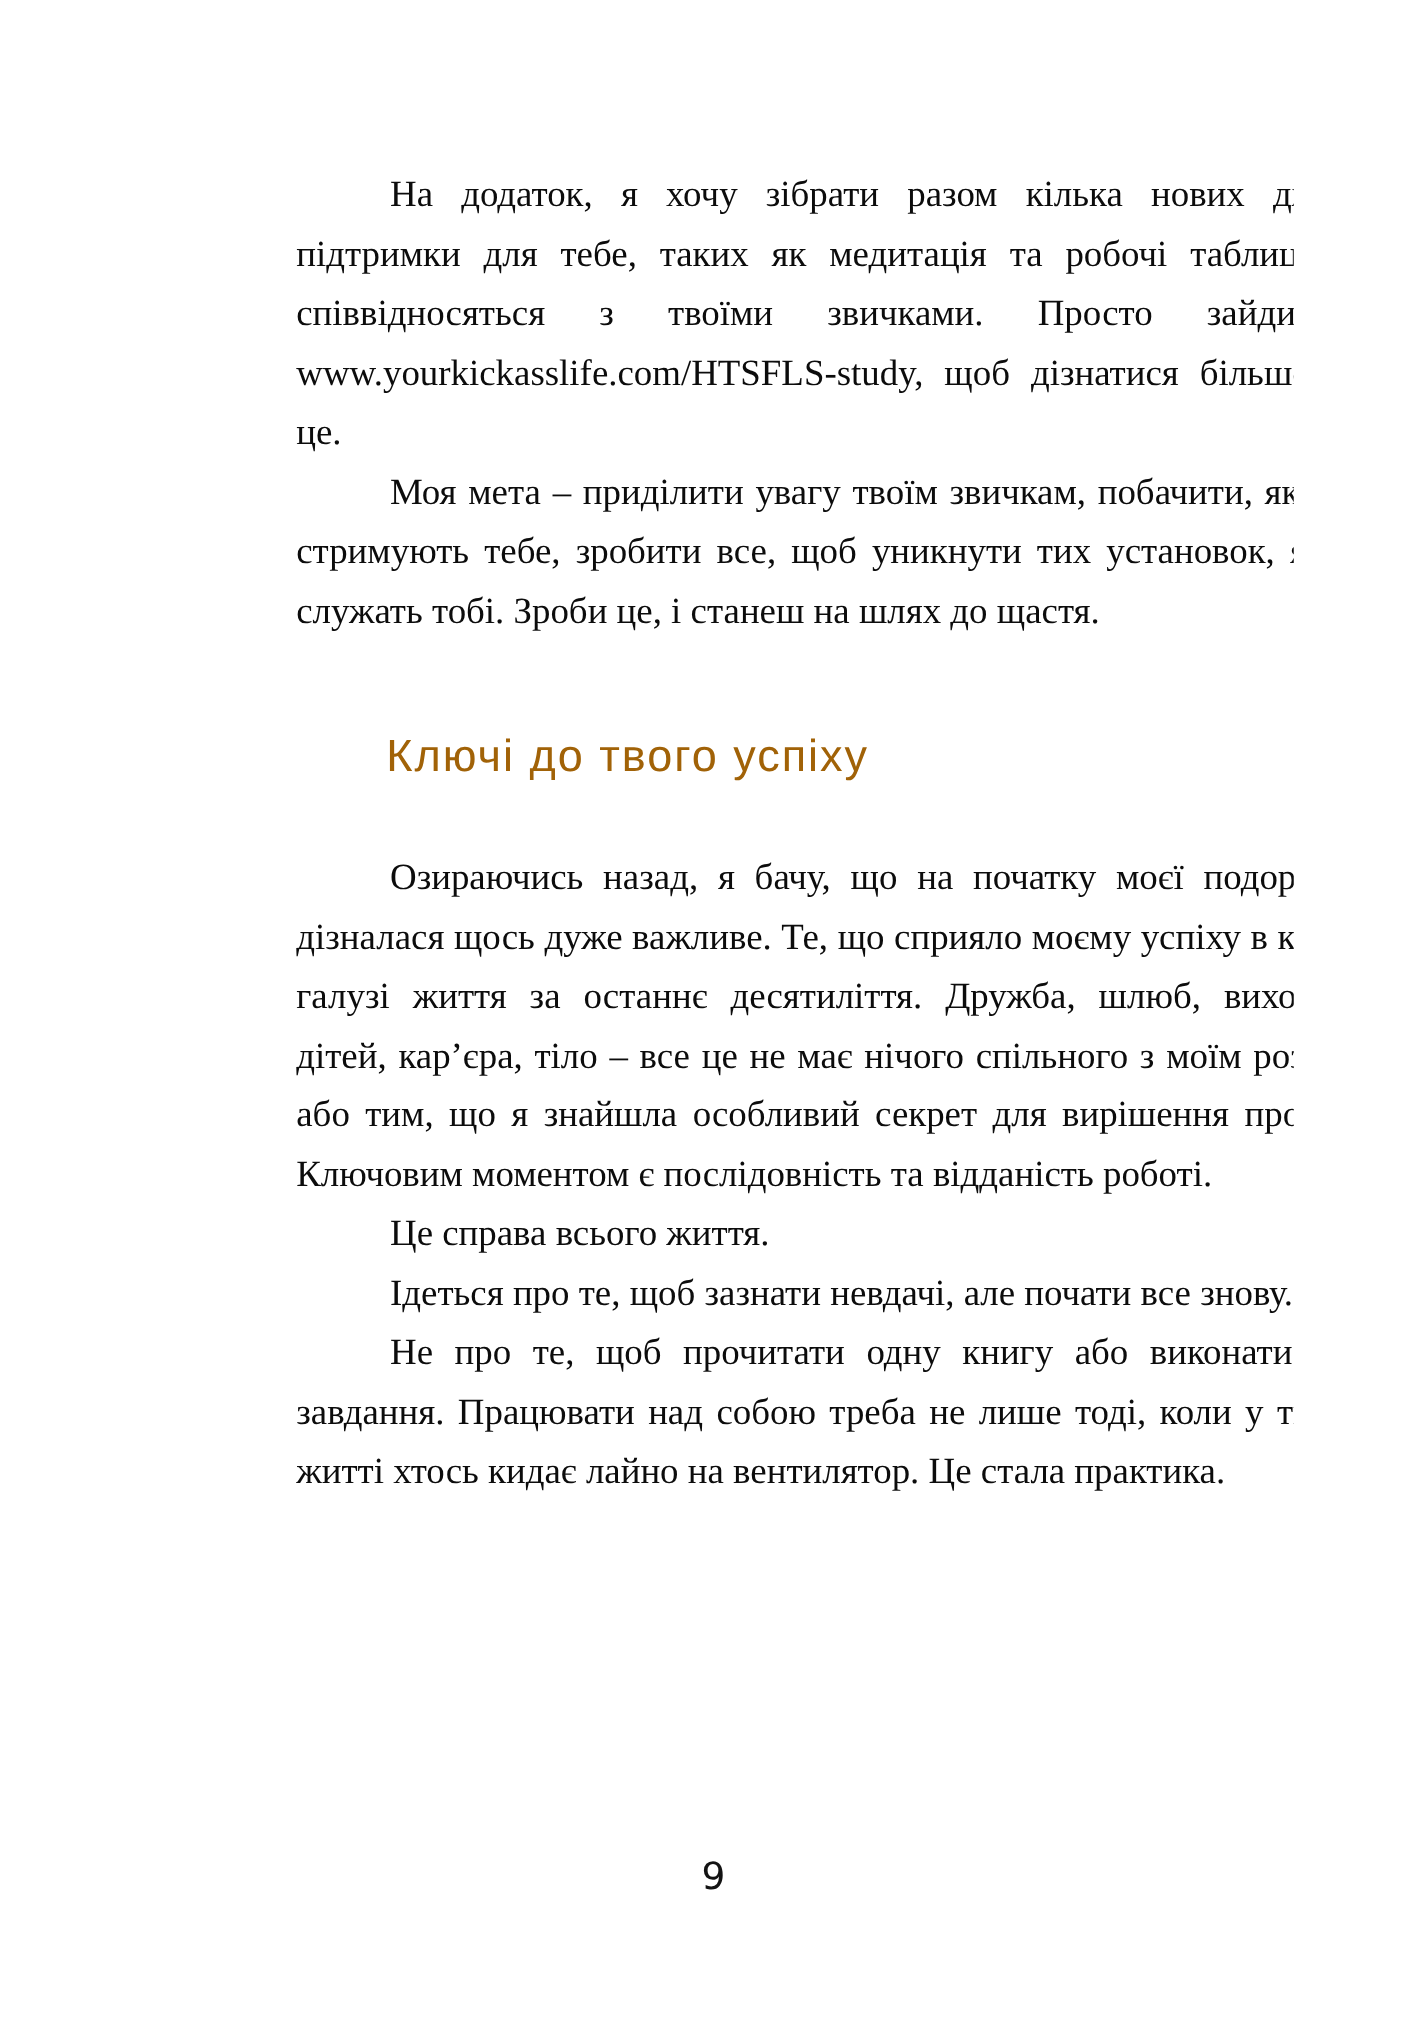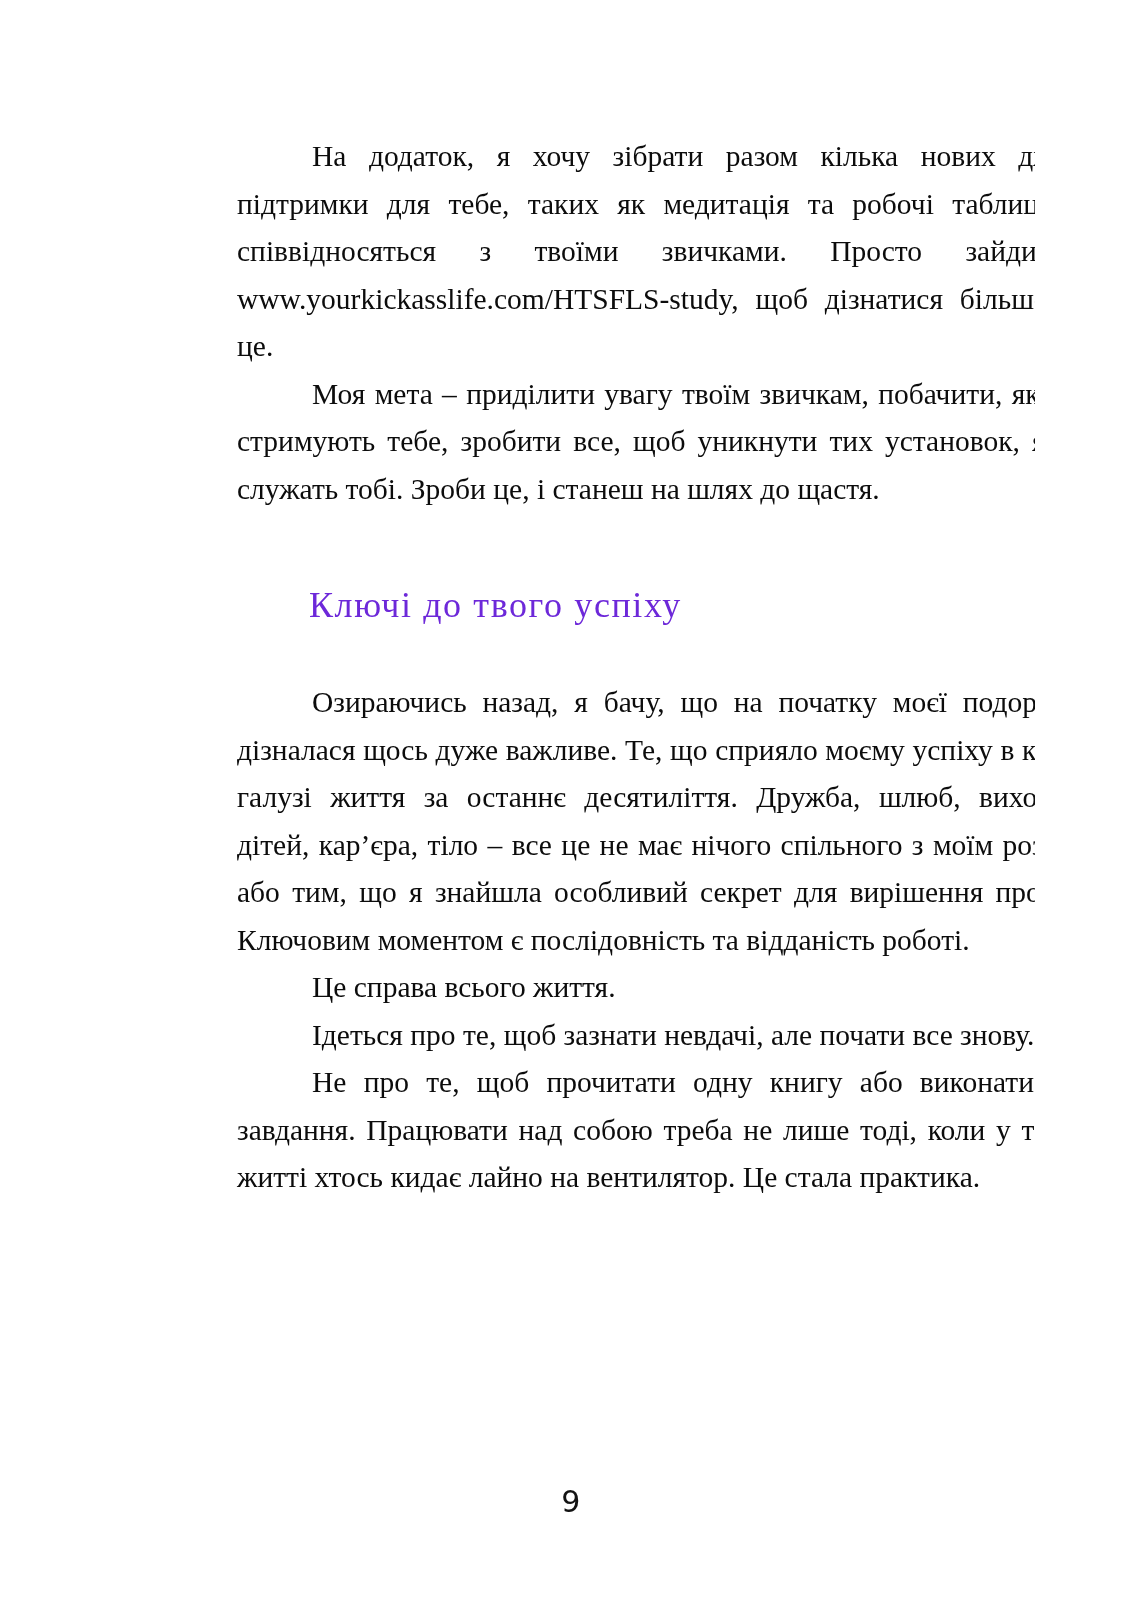--- a/index.html
+++ b/index.html
@@ -39,26 +39,26 @@
     text-indent: 75px;
     hyphens: manual;
     -webkit-hyphens: manual;
   }
 
   .para + .para {
   }
 
   
   .section-heading {
-    font-family: Liberation Serif, serif;
+    font-family: Liberation Sans, sans-serif;
     font-size: 36px;
     font-weight: 400;
     line-height: 44px;
     letter-spacing: 1.6px;
-    color: #6d28d9;
+    color: #a16207;
     margin: 0;
     padding: 0;
     text-indent: 0;
     margin-top: 70px;
     margin-bottom: 52px;
     margin-left: 72px;
     white-space: nowrap;
   }
 
   .page-number {

